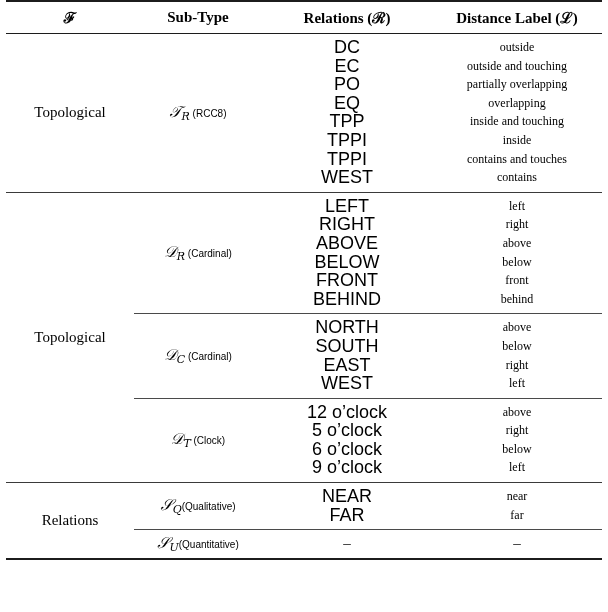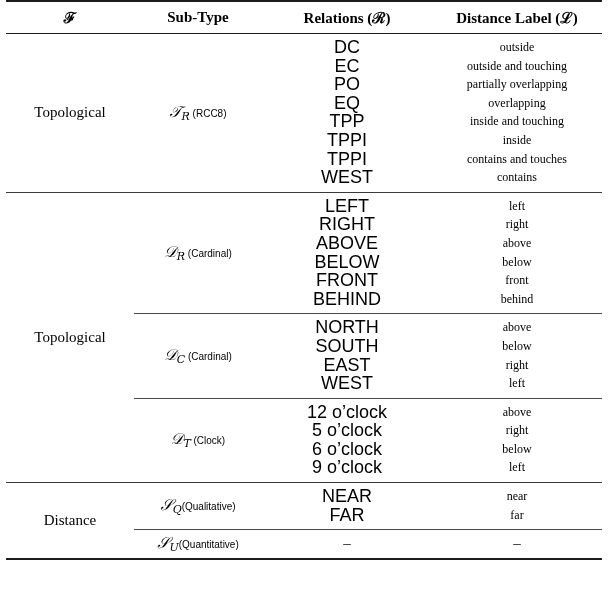--- a/index.html
+++ b/index.html
@@ -244,21 +244,21 @@
           <div class="label-line">below</div>
           <div class="label-line">left</div>
         </td>
       </tr>
 
       <tr class="block-sep">
         <td colspan="4"></td>
       </tr>
 
       <tr>
-        <td class="family-cell" rowspan="3">Distance</td>
+        <td class="family-cell" rowspan="3">Relations</td>
         <td class="subtype-cell">
           <span class="cal">𝒮</span><span class="sub">Q</span><span class="romanpart">(Qualitative)</span>
         </td>
         <td class="stack-cell">
           <div class="mono-line">NEAR</div>
           <div class="mono-line">FAR</div>
         </td>
         <td class="stack-cell">
           <div class="label-line">near</div>
           <div class="label-line">far</div>

